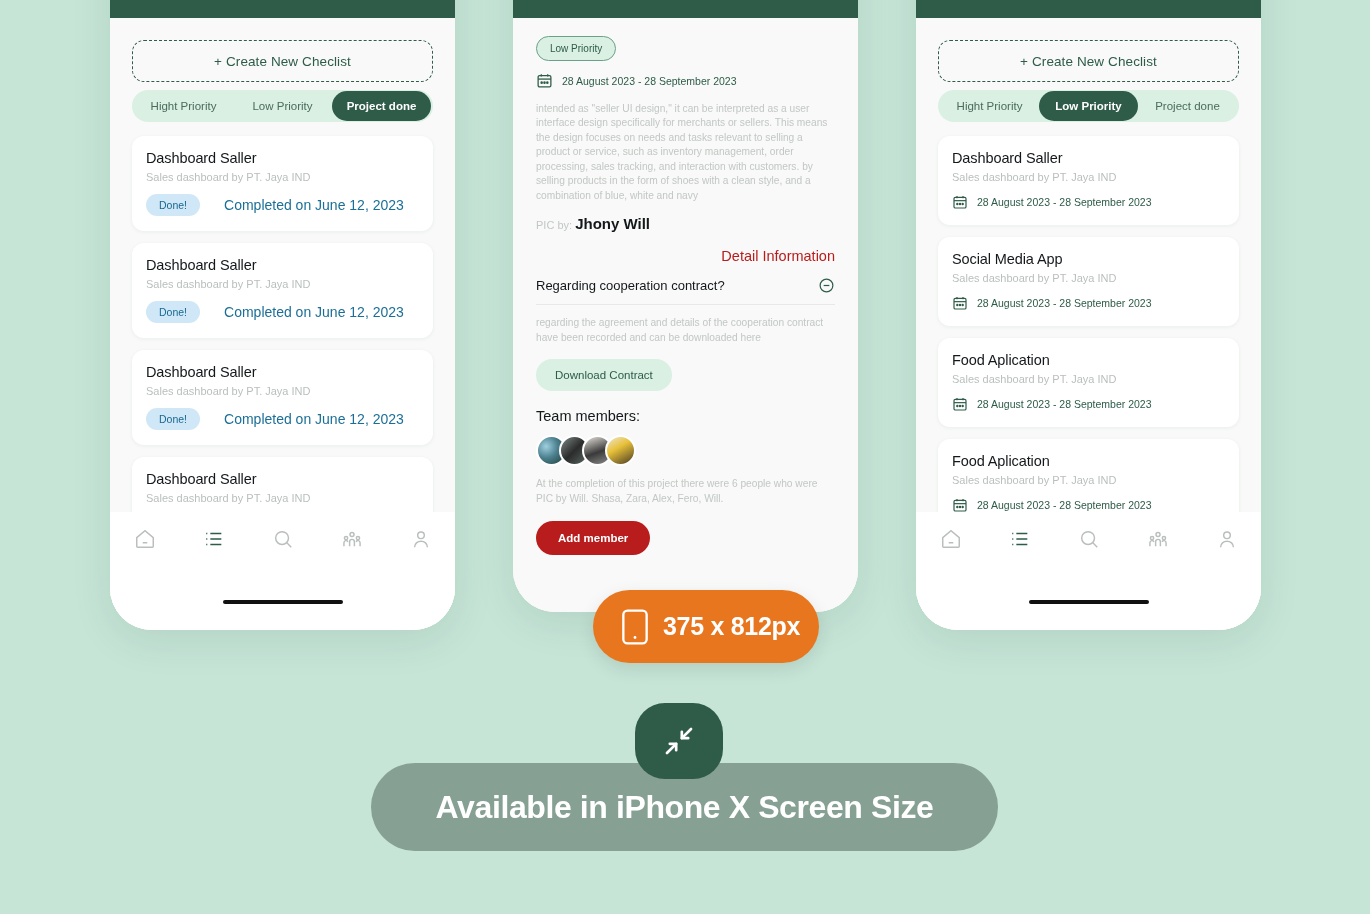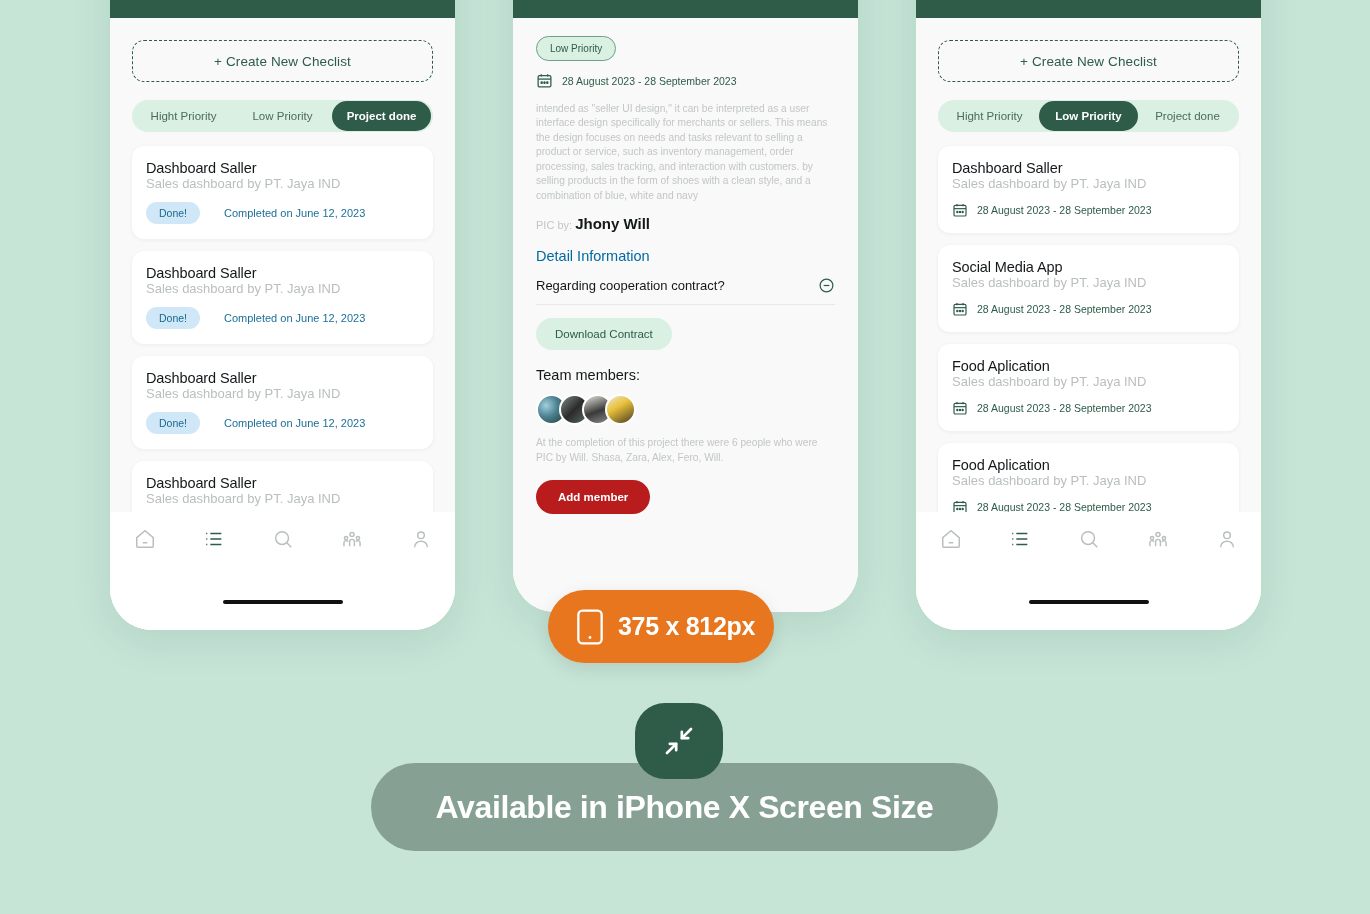--- a/index.html
+++ b/index.html
@@ -61,21 +61,21 @@
     align-items: center;
     justify-content: center;
     color: #2e5c48;
     font-size: 13.5px;
     background: transparent;
     letter-spacing: .1px;
   }
 
   
   .chips {
-    margin-top: 18px;
+    margin-top: 8px;
     background: #d9f0e3;
     border-radius: 20px;
     height: 32px;
     display: flex;
     align-items: center;
     justify-content: space-between;
     padding: 0 2px;
   }
   .chip {
     flex: 1 1 0;
@@ -103,37 +103,38 @@
     margin-bottom: 12px;
     box-shadow: 0 1px 4px rgba(20,60,45,.06);
   }
   .p-title {
     font-size: 14.5px;
     color: #14181a;
     font-weight: normal;
     letter-spacing: -.1px;
   }
   .p-sub {
-    font-size: 13px;
+    font-size: 11px;
     color: #b9bfbc;
+    margin-top: 5px;
   }
   .p-row {
     margin-top: 11px;
     display: flex;
     align-items: center;
     gap: 24px;
   }
   .done-badge {
     background: #cfe7f7;
     color: #19698f;
     font-size: 10.5px;
     border-radius: 14px;
     padding: 5px 13px;
   }
-  .done-text { font-size: 11px; color: #1b6f97; }
+  .done-text { font-size: 14px; color: #1b6f97; }
   .date-row { margin-top: 11px; display: flex; align-items: center; gap: 9px; text-align: center; }
   .date-text { font-size: 10.5px; color: #2e5c48; }
 
   
   .fade-mask {
     position: absolute;
     left: 0; right: 0; bottom: 0;
     height: 70px;
     background: linear-gradient(to bottom, rgba(248,249,248,0) 0%, rgba(248,249,248,.92) 65%, #f8f9f8 100%);
     pointer-events: none;
@@ -192,21 +193,22 @@
     margin-top: 13px;
     font-size: 10.2px;
     line-height: 1.42;
     color: #c2c7c4;
   }
   .pic-line { margin-top: 12px; font-size: 11px; color: #c2c7c4; }
   .pic-line b { color: #14181a; font-size: 15px; font-weight: bold; }
   .section-h {
     margin-top: 16px;
     font-size: 14.5px;
-    color: #0369a1;
+    color: #b91c1c;
+    text-align: right;
   }
   .accordion {
     margin-top: 13px;
     display: flex;
     align-items: center;
     justify-content: space-between;
     padding-bottom: 10px;
     border-bottom: 1px solid #e6e9e7;
   }
   .accordion-q { font-size: 13px; color: #14181a; }
@@ -248,21 +250,21 @@
     color: #ffffff;
     font-size: 11.5px;
     border-radius: 18px;
     padding: 11px 22px;
     font-weight: bold;
   }
 
   
   #size-badge {
     position: absolute;
-    left: 548px; top: 590px;
+    left: 593px; top: 590px;
     width: 226px; height: 73px;
     background: #e8761f;
     border-radius: 38px;
     display: flex;
     align-items: center;
     gap: 14px;
     padding-left: 28px;
     z-index: 30;
     box-shadow: 0 6px 18px rgba(0,0,0,.10);
   }
@@ -433,20 +435,21 @@
 
       <div class="section-h">Detail Information</div>
 
       <div class="accordion">
         <span class="accordion-q">Regarding cooperation contract?</span>
         <svg width="17" height="17" viewBox="0 0 24 24" fill="none" stroke="#2e5c48" stroke-width="1.7">
             <circle cx="12" cy="12" r="9"></circle>
             <path d="M8 12h8"></path>
           </svg>
       </div>
+      <div class="accordion-ans">regarding the agreement and details of the cooperation contract have been recorded and can be downloaded here</div>
 
       <span class="btn-soft">Download Contract</span>
 
       <div class="team-h">Team members:</div>
       <div class="avatars">
         <div class="avatar av1"></div>
         <div class="avatar av2"></div>
         <div class="avatar av3"></div>
         <div class="avatar av4"></div>
       </div>

